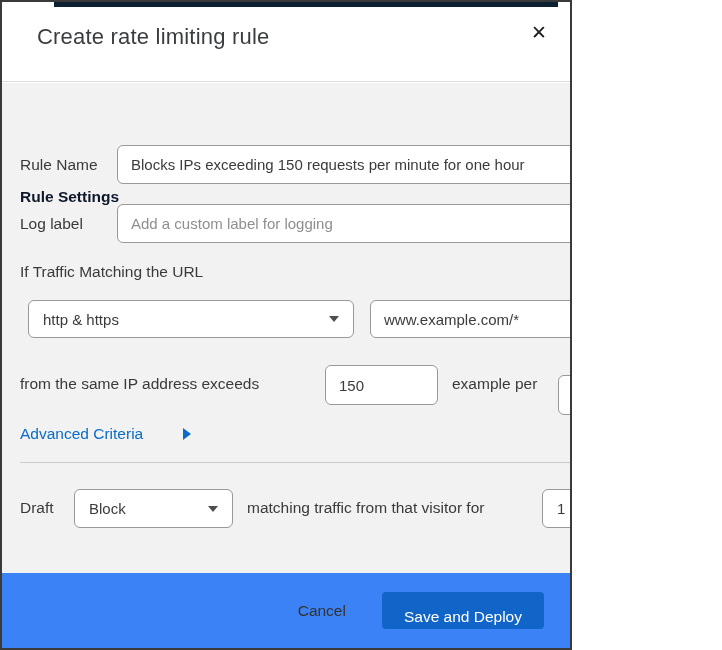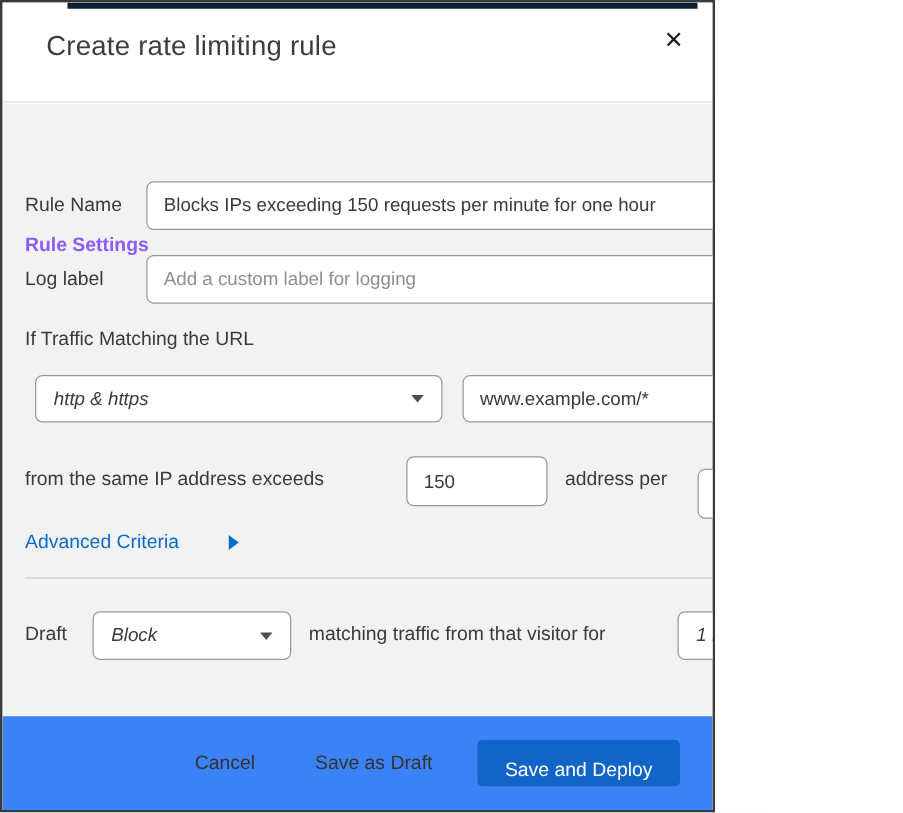--- a/index.html
+++ b/index.html
@@ -16,32 +16,32 @@
   .title{position:absolute;left:35px;top:22px;font-size:22px;color:#3a3d40;letter-spacing:.2px;}
   .close-btn{
     position:absolute;right:16px;top:16px;width:30px;height:30px;border:none;background:transparent;
     font-size:19px;color:#1e1e1e;cursor:pointer;line-height:30px;text-align:center;padding:0;font-weight:300;
   }
 
   
   .bod{position:absolute;top:81px;left:0;right:0;height:492px;background:#f2f2f2;}
   .abs{position:absolute;}
   .lbl{font-size:15.5px;color:#3a3a3a;white-space:nowrap;}
-  .bold{font-weight:700;color:#8b5cf6;}
+  .bold{font-weight:700;color:#0f172a;}
 
   .tin{
     border:1px solid #999;border-radius:6px;background:#fff;color:#3b3b3b;
     font-size:15px;padding:0 13px;outline:none;width:100%;height:100%;
   }
   .tin::placeholder{color:#8f8f8f;}
 
   .select{
     border:1px solid #999;border-radius:6px;background:#fff;color:#3b3b3b;font-size:15px;
     display:flex;align-items:center;justify-content:space-between;padding:0 14px;cursor:pointer;
-    width:100%;height:100%;font-style:italic;
+    width:100%;height:100%;
   }
   .chev{width:0;height:0;border-left:5px solid transparent;border-right:5px solid transparent;border-top:6px solid #4e4e4e;flex:0 0 auto;margin-left:8px;}
 
   .link-row{display:flex;align-items:center;gap:7px;cursor:pointer;}
   .link-text{font-size:15.5px;color:#0b6bcb;}
   .tri-right{width:0;height:0;border-top:6px solid transparent;border-bottom:6px solid transparent;border-left:8px solid #0b6bcb;}
 
   .divider{position:absolute;left:18px;width:687px;height:1px;background:#cbcbcb;top:460px;}
 
   
@@ -91,21 +91,21 @@
       </div>
     </div>
     <div class="abs" style="left:368px;top:217px;width:329px;height:38px;">
       <input class="tin" type="text" value="www.example.com/*" style="">
     </div>
 
     <div class="abs lbl" style="left:18px;top:292px;">from the same IP address exceeds</div>
     <div class="abs" style="left:299px;top:282px;width:137px;height:40px;padding-left:24px;">
       <input class="tin" type="text" value="150" style="">
     </div>
-    <div class="abs lbl" style="left:450px;top:292px;">address per</div>
+    <div class="abs lbl" style="left:450px;top:292px;">example per</div>
     <div class="abs" style="left:556px;top:292px;width:139px;height:40px;">
       <div class="select">
         <span>1 minute</span>
         <span class="chev"></span>
       </div>
     </div>
 
     <div class="abs link-row" style="left:18px;top:342px;gap:40px;">
       <span class="link-text">Advanced Criteria</span>
       <span class="tri-right"></span>
@@ -125,17 +125,16 @@
       <div class="select">
         <span>1 hour</span>
         <span class="chev"></span>
       </div>
     </div>
 
   </div>
 
   <div class="ftr">
     <button class="txt-btn">Cancel</button>
-    <button class="txt-btn">Save as Draft</button>
     <button class="primary-btn">Save and Deploy</button>
   </div>
 
 </div>
 
 </body></html>

